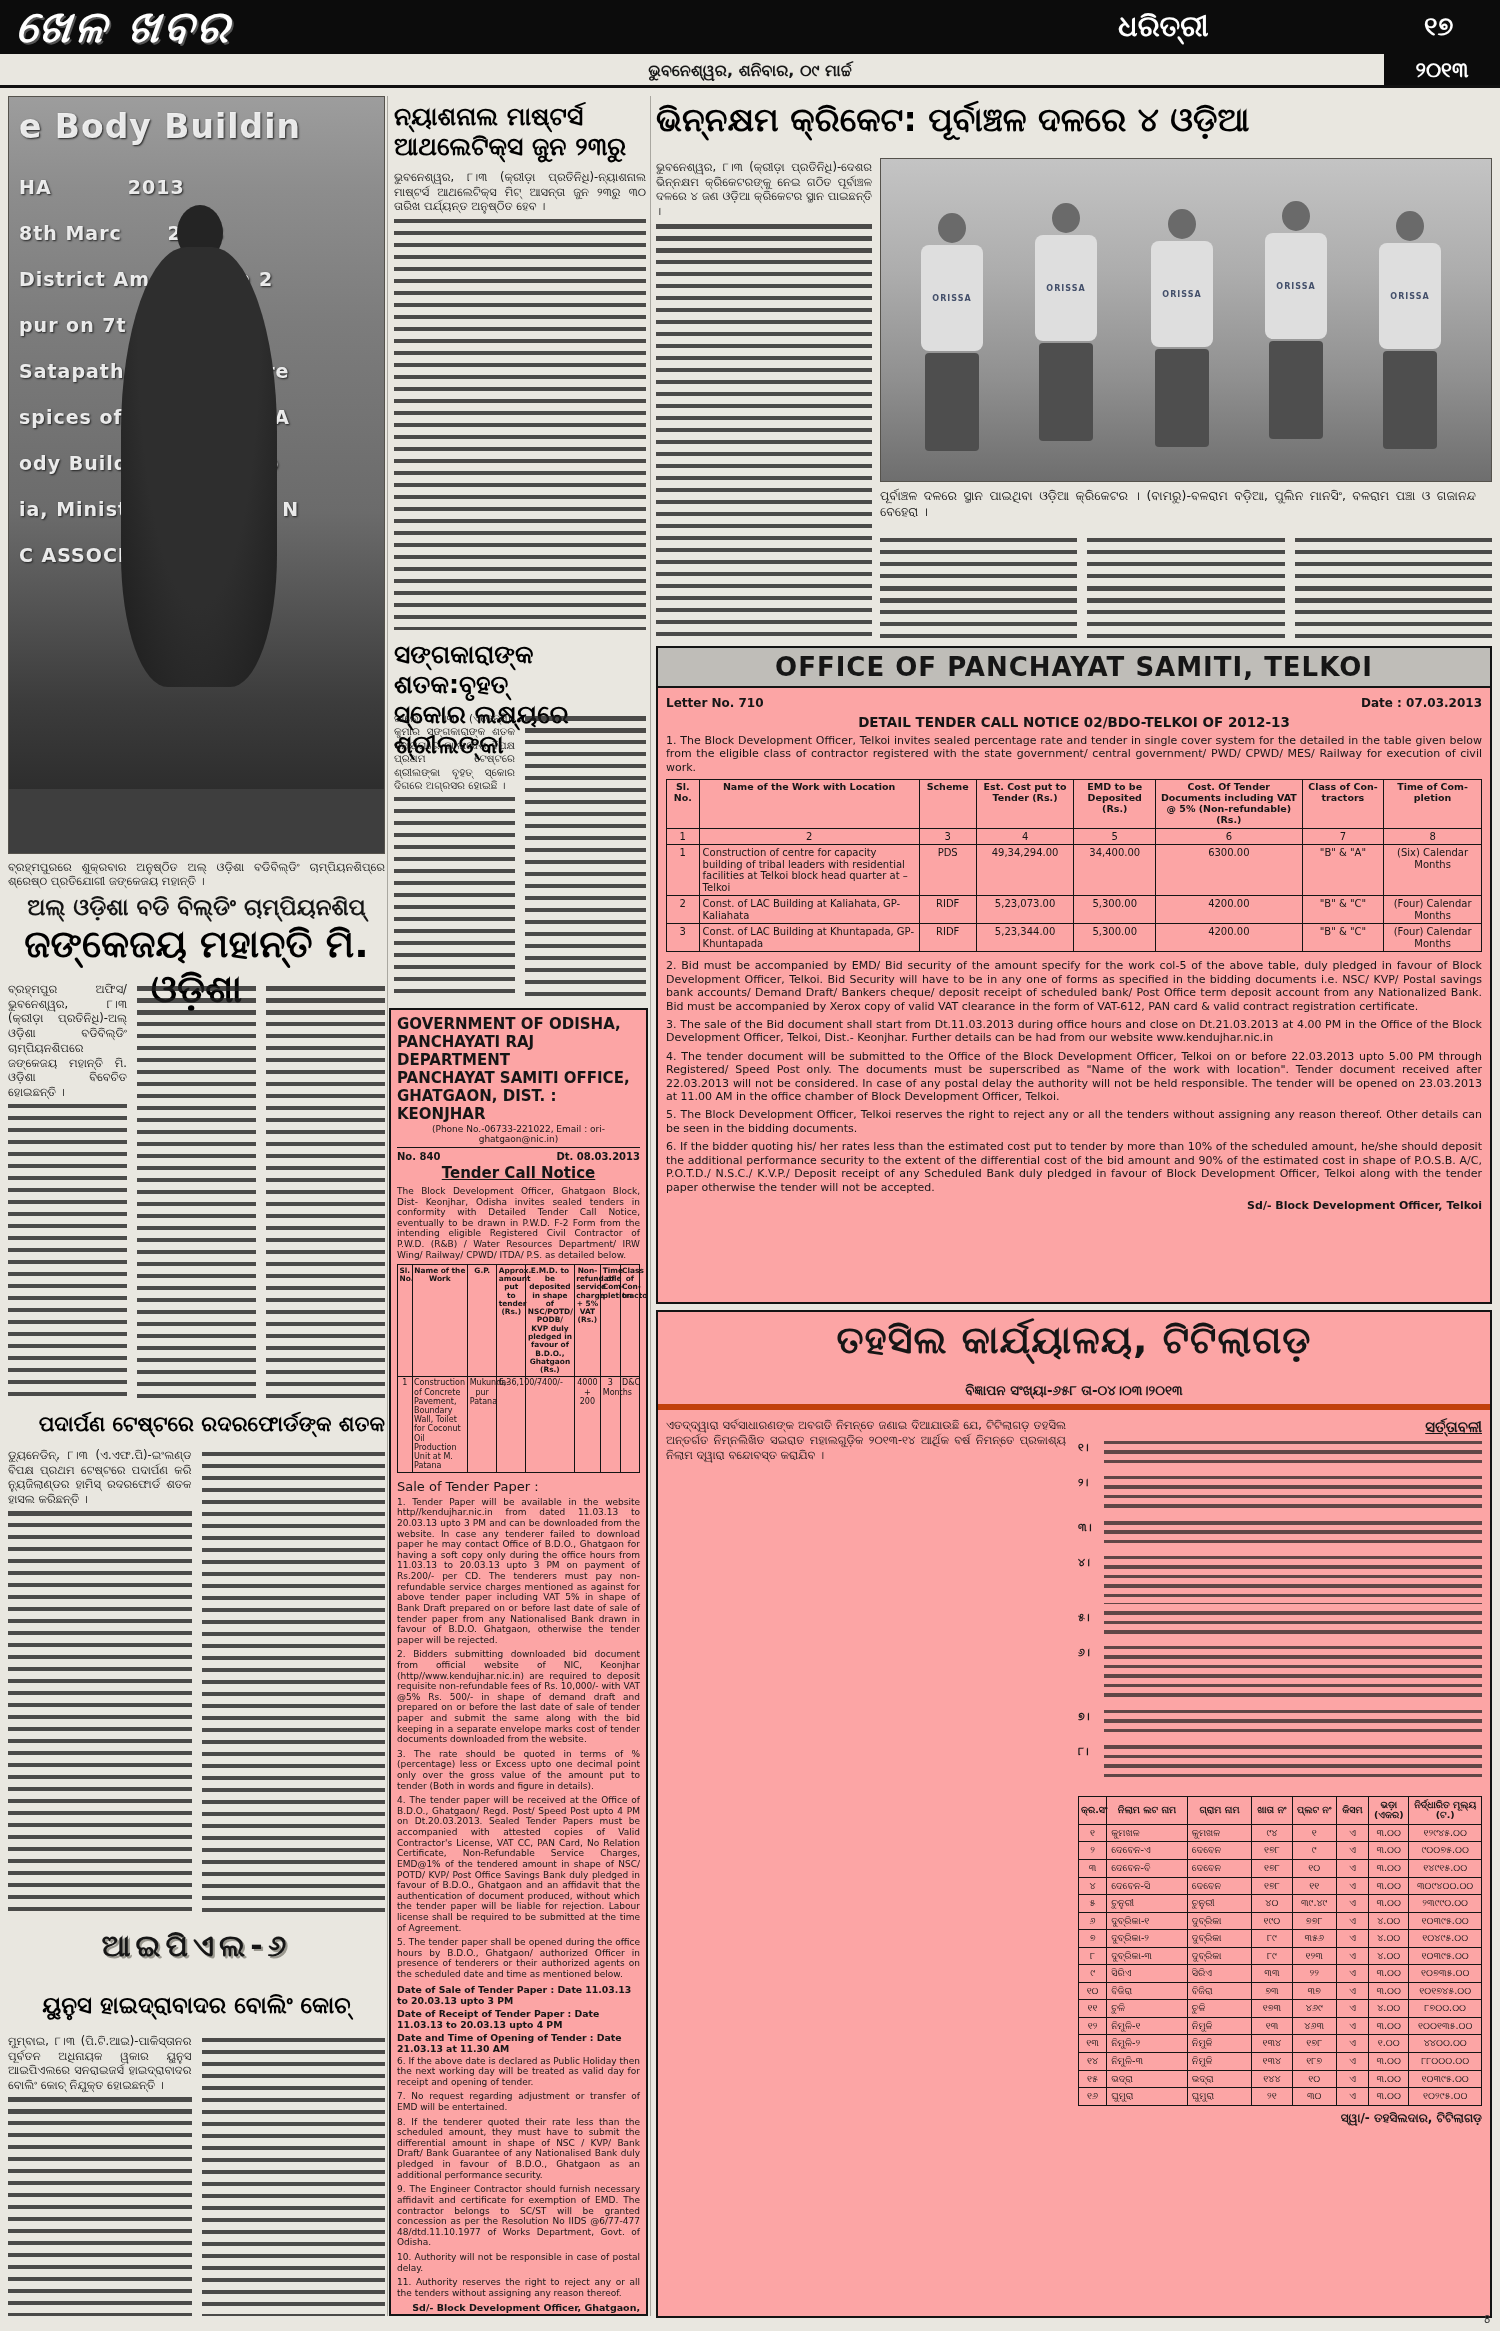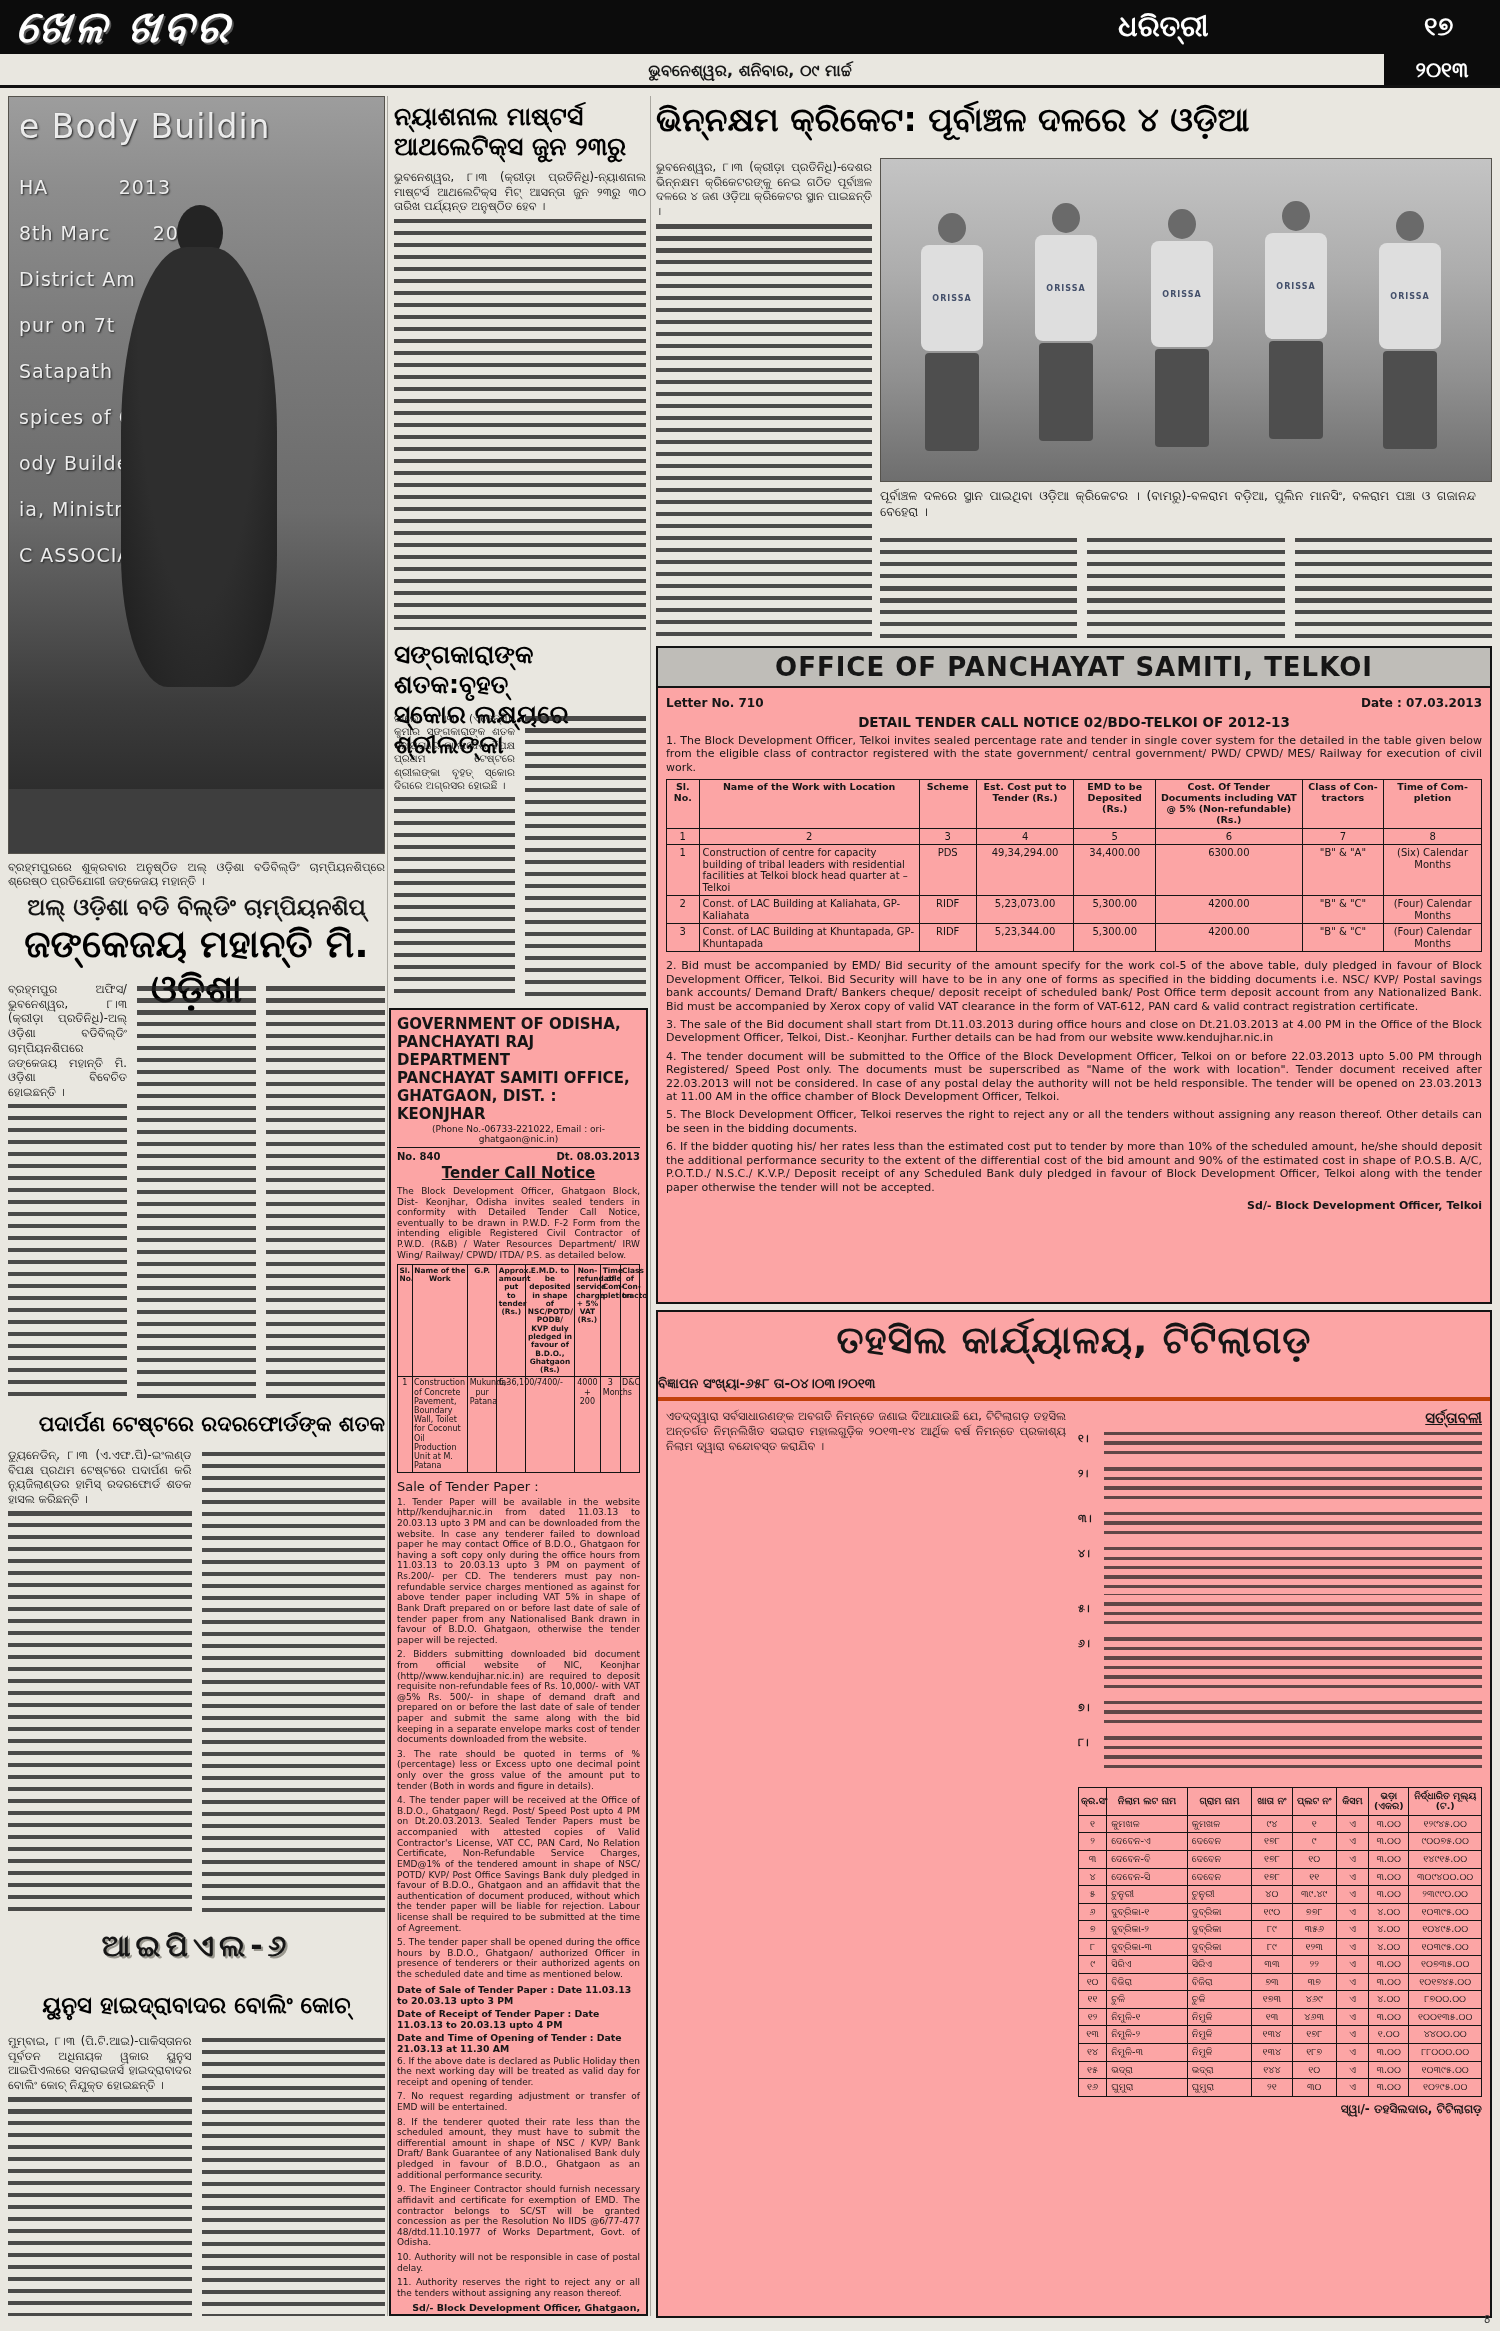--- a/index.html
+++ b/index.html
@@ -25,21 +25,21 @@
   .faux-s{background:repeating-linear-gradient(to bottom,rgba(30,30,30,.7) 0 3.5px,rgba(0,0,0,0) 3.5px 9.5px)}
 
   .odia-body{font-size:11.5px;line-height:1.28;text-align:justify}
   .cols{display:flex;gap:10px}
   .col{flex:1;display:flex;flex-direction:column}
   .col .fill{flex:1;margin-top:4px}
 
   
   .photo-bb{left:8px;top:96px;width:377px;height:758px;background:linear-gradient(180deg,#9d9d9d 0,#8d8d8d 12%,#7c7c7c 30%,#6b6b6b 55%,#3c3c3c 80%,#232323 100%);overflow:hidden;border:1px solid #55524c}
   .bb-banner{position:absolute;left:0;top:10px;width:100%;text-align:left;padding-left:10px}
-  .bb-banner span{display:block;color:rgba(250,250,250,.92);font-weight:normal;font-size:19px;margin-bottom:24px;white-space:pre;letter-spacing:1px;text-shadow:1px 1px 2px #222}
+  .bb-banner span{display:block;color:rgba(250,250,250,.92);font-weight:bold;font-size:19px;margin-bottom:24px;white-space:pre;letter-spacing:1px;text-shadow:1px 1px 2px #222}
   .bb-banner span:nth-child(1){font-size:33px;margin-bottom:30px}
   .bb-sil{position:absolute;left:112px;top:150px;width:156px;height:440px;background:radial-gradient(ellipse at 50% 18%,#2e2e2e 0 55%,#1d1d1d 100%);border-radius:42% 42% 30% 30%}
   .bb-head{position:absolute;left:168px;top:108px;width:46px;height:56px;background:#242424;border-radius:50%}
   .bb-floor{position:absolute;left:0;bottom:0;width:100%;height:64px;background:#3e3e3e}
   .caption{font-size:11.5px;line-height:1.25;text-align:justify}
 
   .kicker{font-weight:bold;text-align:center}
   .headline{font-weight:bold;color:#000}
 
   
@@ -73,21 +73,21 @@
   .g-para,.g-item{font-size:9px;line-height:1.18;text-align:justify;margin-bottom:4px}
   .g-table{margin:3px 0 6px}
   .g-table th,.g-table td{border:1px solid #141414;padding:1.5px;vertical-align:top;text-align:center}
   .g-table th{font-size:7.4px;line-height:1.12}
   .g-table td{font-size:8px;line-height:1.15}
   .g-sale{font-size:13px;font-weight:normal;margin:2px 0 3px}
   .g-date{font-size:9.3px;font-weight:bold;margin-bottom:2px}
 
   
   .tg-title{font-size:38px;font-weight:bold;text-align:center;letter-spacing:1px;padding-top:6px}
-  .tg-ad{font-size:13.5px;font-weight:bold;margin:12px 0 8px;border-bottom:4px solid #c2410c;padding-bottom:5px}
+  .tg-ad{font-size:13.5px;font-weight:bold;text-align:center;margin:19px 0 8px;border-bottom:6px solid #c2410c;padding-bottom:5px}
   .tg-cols{display:flex;gap:12px;padding:0 8px;height:912px}
   .tg-left{width:400px;display:flex;}
   .tg-right{flex:1;display:flex;flex-direction:column}
   .tg-intro{font-size:11.5px;line-height:1.3;text-align:justify}
   .tg-conds-title{text-align:right;font-weight:bold;font-size:15px;text-decoration:underline;margin-bottom:5px}
   .cond-item{display:flex;gap:6px;margin-bottom:7px}
   .cond-item .num{font-size:11px;font-weight:bold;flex:0 0 20px}
   .cond-item .faux-s{flex:1;height:28px}
   .cond-item:nth-child(2) .faux-s{height:38px}
   .cond-item:nth-child(4) .faux-s{height:48px}

